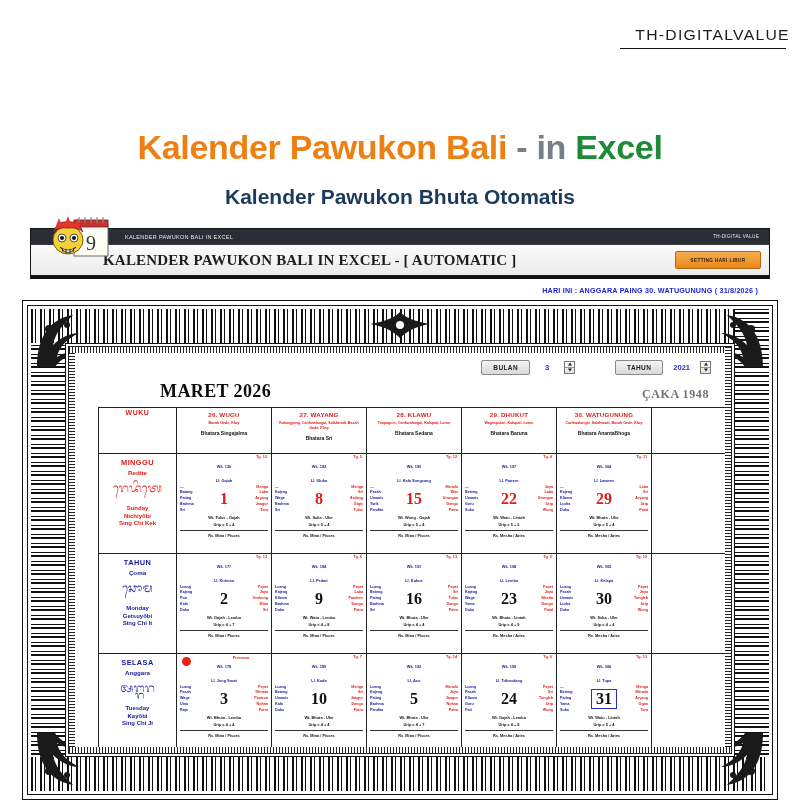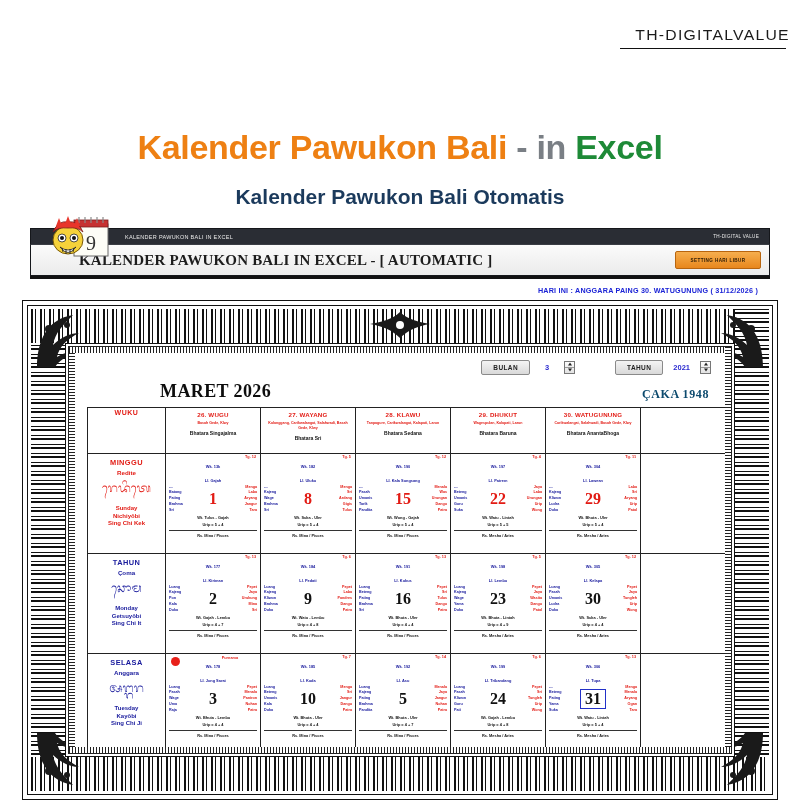--- a/index.html
+++ b/index.html
@@ -48,21 +48,21 @@
     color:#e9e9e9; font-size:4.6px; letter-spacing:0.3px; position:absolute; right:10px; white-space:nowrap;
   }
 
   .app-mainbar {
     position:relative; height:32px;
     background:linear-gradient(#fbfbfb,#ebebeb);
     border:1px solid #15171b; border-top:1px solid #3a3d44;
     display:flex; align-items:center;
   }
   .app-mainbar .mb-title {
-    margin-left:48px; font-family:"Liberation Serif", serif;
+    margin-left:72px; font-family:"Liberation Serif", serif;
     font-size:15px; font-weight:700; color:#1d1d1d; letter-spacing:0.2px; white-space:nowrap;
   }
   .btn-libur {
     position:absolute; right:8px; top:6px; height:18px; min-width:86px;
     background:linear-gradient(#f6ae4e,#e8871d);
     border:1px solid #b8650f; border-radius:2px;
     color:#2b1a05; font-size:4.6px; font-weight:700; letter-spacing:0.4px;
     display:flex; align-items:center; justify-content:center;
     cursor:pointer;
   }
@@ -160,25 +160,25 @@
   }
   .spinner i:first-child:before{ border-bottom:3px solid #222; }
   .spinner i:last-child:before{ border-top:3px solid #222; }
 
   
   .month-row { display:flex; align-items:flex-end; padding:2px 16px 5px 40px; }
   .month-title {
     font-family:"Liberation Serif", serif; font-size:18px; font-weight:700;
     color:#0d0d0d; letter-spacing:0.4px;margin-left:45px;
   }
-  .caka { margin-left:auto; color:#0c4a6e; font-family:"Liberation Serif", serif;
+  .caka { margin-left:auto; color:#737373; font-family:"Liberation Serif", serif;
           font-size:12px; font-weight:700; letter-spacing:0.6px; }
 
   
-  table.cal { border-collapse:collapse; width:640px; margin-left:12px; table-layout:fixed; }
+  table.cal { border-collapse:collapse; width:640px; margin-left:23px; table-layout:fixed; }
   table.cal th, table.cal td { border:1px solid #222; vertical-align:top; }
 
   col.c-day { width:78px; }
   col.c-wk  { width:95px; }
   col.c-end { width:87px; }
 
   th.hdr-wuku {
     height:46px; color:#e21b14; font-size:7px; font-weight:700; letter-spacing:0.5px;
     text-align:center; vertical-align:middle;
   }
@@ -226,21 +226,21 @@
 <body>
 
 <div class="watermark">TH-DIGITALVALUE</div>
 <div class="wm-rule"></div>
 
 <div class="title-wrap">
   <div class="main-title">
     <span class="t-orange">Kalender Pawukon Bali</span><span class="t-gray"> - in </span><span class="t-green">Excel</span>
   </div>
 </div>
-<div class="sub-title">Kalender Pawukon Bali Otomatis</div>
+<div class="sub-title">Kalender Pawukon Bhuta Otomatis</div>
 
 <div class="app">
 
   <div class="app-topbar">
     <span class="tb-left">KALENDER PAWUKON BALI IN  EXCEL</span>
     <span class="tb-right">TH-DIGITAL VALUE</span>
   </div>
 
   <div class="app-mainbar">
     <span class="mb-title">KALENDER PAWUKON BALI IN EXCEL - [ AUTOMATIC ]</span>
@@ -271,21 +271,21 @@
       <circle cx="14" cy="22" r="4" fill="#fff" stroke="#222" stroke-width="0.8"></circle>
       <circle cx="26" cy="22" r="4" fill="#fff" stroke="#222" stroke-width="0.8"></circle>
       <circle cx="14" cy="22" r="2" fill="#111"></circle>
         <circle cx="26" cy="22" r="2" fill="#111"></circle>
       <path d="M12 31 Q20 37 28 31 Q20 42 12 31Z" fill="#fff" stroke="#222" stroke-width="0.8"></path>
       <path d="M14 32 L15 36 M18 33 L18 38 M22 33 L22 38 M26 32 L25 36" stroke="#222" stroke-width="0.9"></path>
     </g>
   </svg>
 </div>
 
-<div class="hari-ini">HARI INI : ANGGARA PAING 30. WATUGUNUNG ( 31/12/2026 )</div>
+<div class="hari-ini">HARI INI : ANGGARA PAING 30. WATUGUNUNG ( 31/8/2026 )</div>
 
 <div class="sheet">
   <div class="orn-outer">
     <div class="orn-frame">
 
       <svg class="flourish" style="left:2px;top:2px;width:60px;height:60px" viewBox="0 0 60 60">
         <path d="M4 56 C4 30 14 8 40 4 C30 14 22 22 20 34 C28 26 38 22 46 22 C34 28 26 36 24 46 C30 42 38 40 44 42 C34 44 26 50 22 56Z" fill="#1a1a1a"></path>
         <circle cx="16" cy="18" r="4" fill="#1a1a1a"></circle>
           <circle cx="34" cy="14" r="3" fill="#1a1a1a"></circle>
       </svg>

